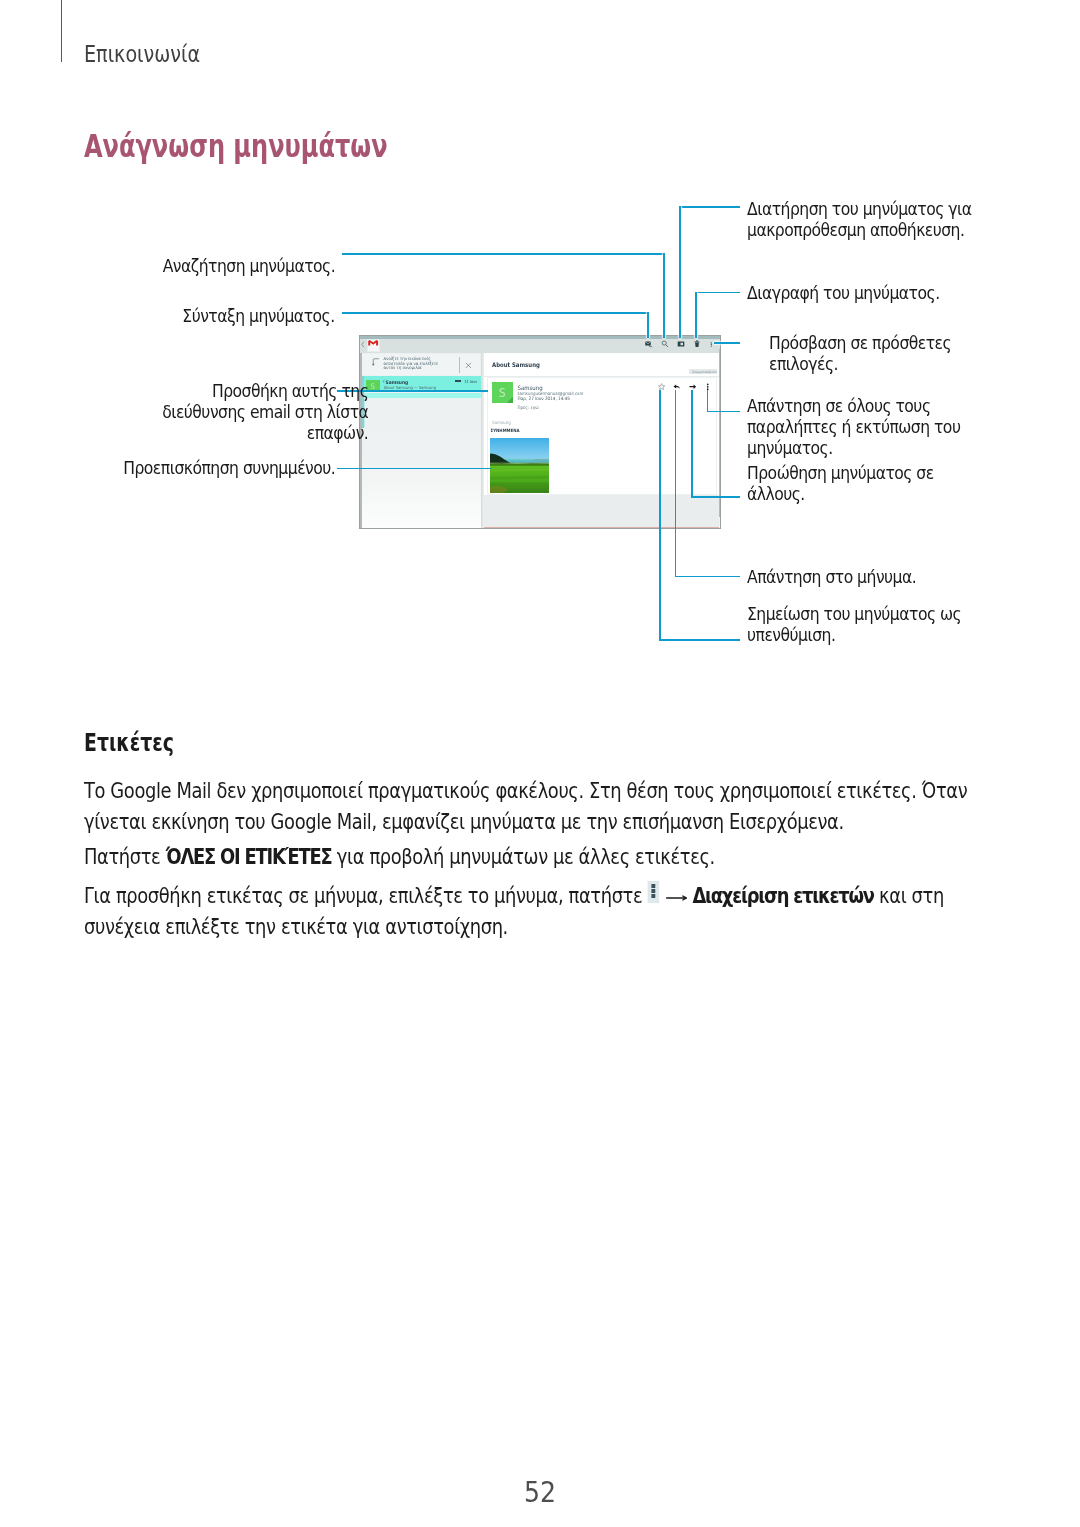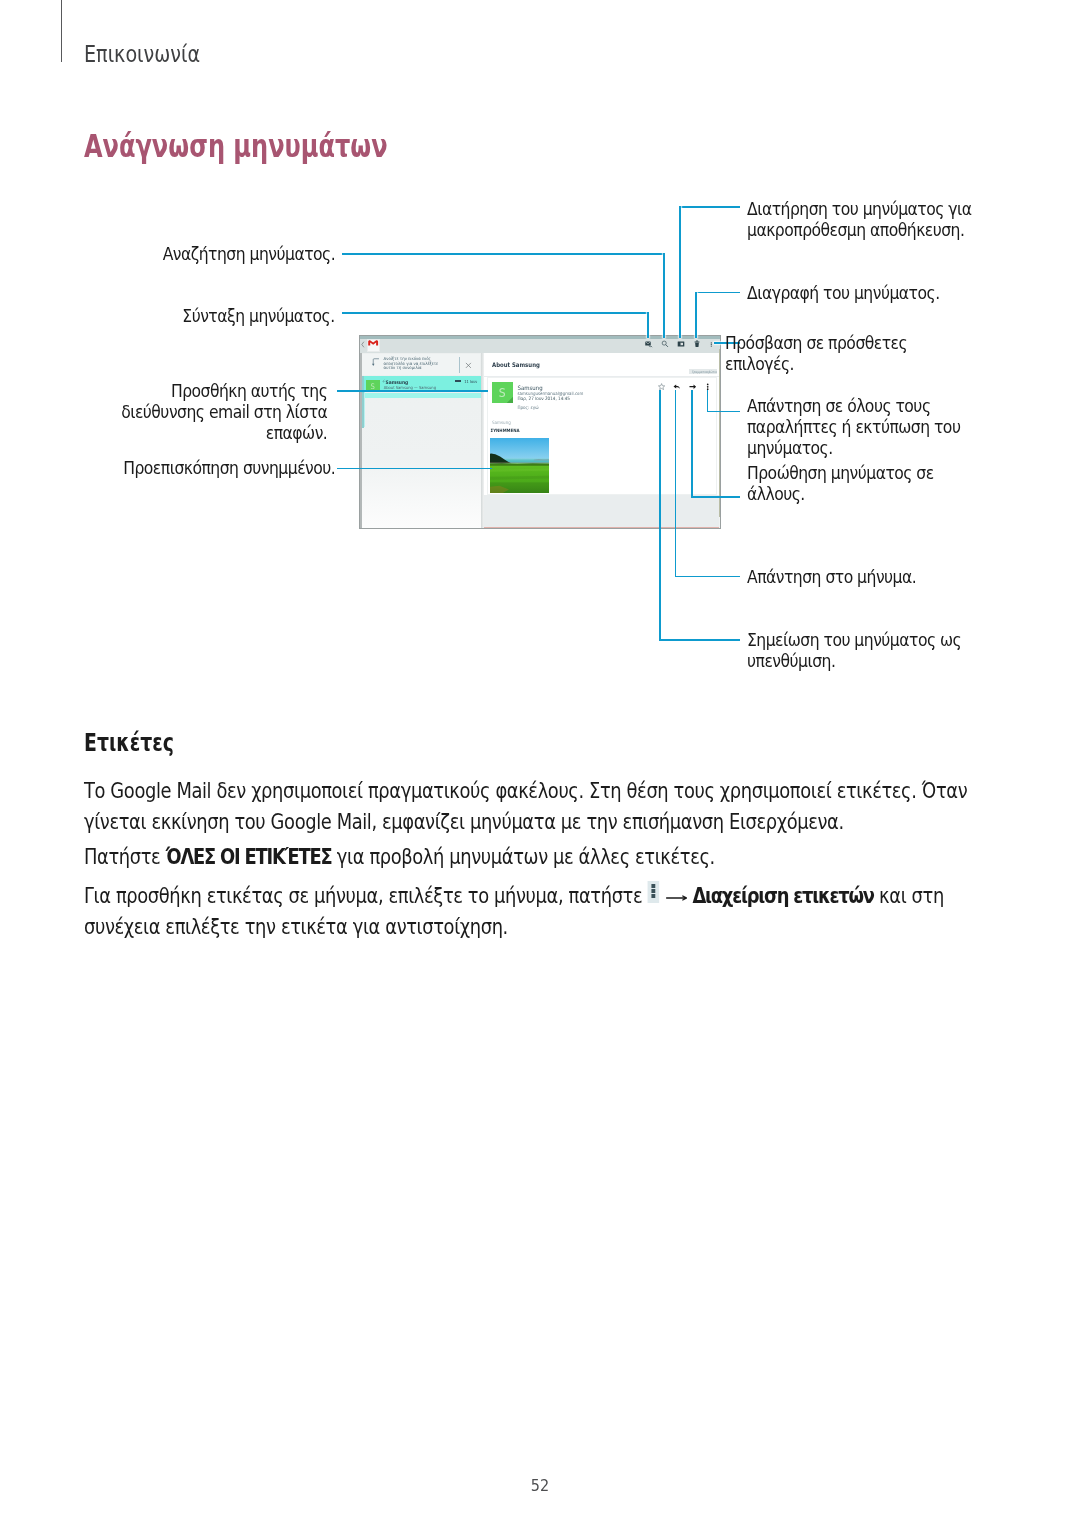--- a/index.html
+++ b/index.html
@@ -24,21 +24,21 @@
   .lnh{height:1.8px;}
   .lnv{width:1.8px;}
   .halo{box-shadow:0 0 1.4px 0.7px #fff;}
 
   
   #sec-heading{left:83.9px;top:727.6px;font-size:25.1px;font-weight:bold;color:#1b1b1b;
                transform:scaleX(0.835);transform-origin:left top;white-space:nowrap;}
   .para{position:absolute;left:84px;font-size:20.6px;color:#1b1b1b;line-height:31.4px;
         width:925px;transform:scaleX(0.965);transform-origin:left top;letter-spacing:-0.4px;}
   .para b{font-weight:bold;letter-spacing:-1.25px;}
-  #page-number{left:0;top:1475.5px;width:1080px;text-align:center;font-size:16px;color:#4d4e50;}
+  #page-number{left:0;top:1475.5px;width:1080px;text-align:center;font-size:28px;color:#4d4e50;}
 
   
   .dots-inline{display:inline-block;width:11.5px;height:22px;background:#dfe9ec;
                position:relative;vertical-align:-0.5px;margin:0 0.5px;}
   .dots-inline i{position:absolute;left:3.5px;width:4px;height:4px;background:#3b5159;display:block;}
   .dots-inline i:nth-child(1){top:3px}
   .dots-inline i:nth-child(2){top:8px}
   .dots-inline i:nth-child(3){top:13px}
   .arrow-inline{display:inline-block;width:22.5px;height:6px;vertical-align:1.5px;margin:0 -0.5px 0 1px;}
 
@@ -272,54 +272,54 @@
 
 <div class="ln lnh" style="left:691.00px;top:496.10px;width:48.6px"></div>
 <div class="ln lnv" style="left:691.00px;top:390.00px;height:106.1px"></div>
 
 <div class="ln lnh" style="left:674.60px;top:575.60px;width:65px"></div>
 <div class="ln lnv" style="left:674.60px;top:390.00px;height:185.6px"></div>
 
 <div class="ln lnh" style="left:659.30px;top:639.10px;width:80.3px"></div>
 <div class="ln lnv" style="left:659.30px;top:390.00px;height:249.1px"></div>
 
-<div class="co l" id="co-search" style="right:745px;top:244px">
+<div class="co l" id="co-search" style="right:745px;top:256px">
     <div>Αναζήτηση μηνύματος.</div>
   </div>
 <div class="co l" id="co-compose" style="right:745px;top:306px">
     <div>Σύνταξη μηνύματος.</div>
   </div>
-<div class="co l" id="co-add" style="right:753px;top:381px">
+<div class="co l" id="co-add" style="right:712px;top:381px">
     <div>Προσθήκη αυτής της</div>
     <div>διεύθυνσης email στη λίστα</div>
     <div>επαφών.</div>
   </div>
 <div class="co l" id="co-prev" style="right:745px;top:458px">
     <div>Προεπισκόπηση συνημμένου.</div>
   </div>
 
 <div class="co r" id="co-archive" style="left:747px;top:199px">
     <div>Διατήρηση του μηνύματος για</div>
     <div>μακροπρόθεσμη αποθήκευση.</div>
   </div>
 <div class="co r" id="co-delete" style="left:747px;top:282.5px">
     <div>Διαγραφή του μηνύματος.</div>
   </div>
-<div class="co r" id="co-more" style="left:725px;top:333px">
+<div class="co r" id="co-more" style="left:769px;top:333px">
     <div>Πρόσβαση σε πρόσθετες</div>
     <div>επιλογές.</div>
   </div>
 <div class="co r" id="co-replyall" style="left:747px;top:396px">
     <div>Απάντηση σε όλους τους</div>
     <div>παραλήπτες ή εκτύπωση του</div>
     <div>μηνύματος.</div>
   </div>
 <div class="co r" id="co-forward" style="left:747px;top:463px">
     <div>Προώθηση μηνύματος σε</div>
     <div>άλλους.</div>
   </div>
 <div class="co r" id="co-reply" style="left:747px;top:566.5px">
     <div>Απάντηση στο μήνυμα.</div>
   </div>
-<div class="co r" id="co-star" style="left:747px;top:630px">
+<div class="co r" id="co-star" style="left:747px;top:604px">
     <div>Σημείωση του μηνύματος ως</div>
     <div>υπενθύμιση.</div>
   </div>
 
 </body></html>

